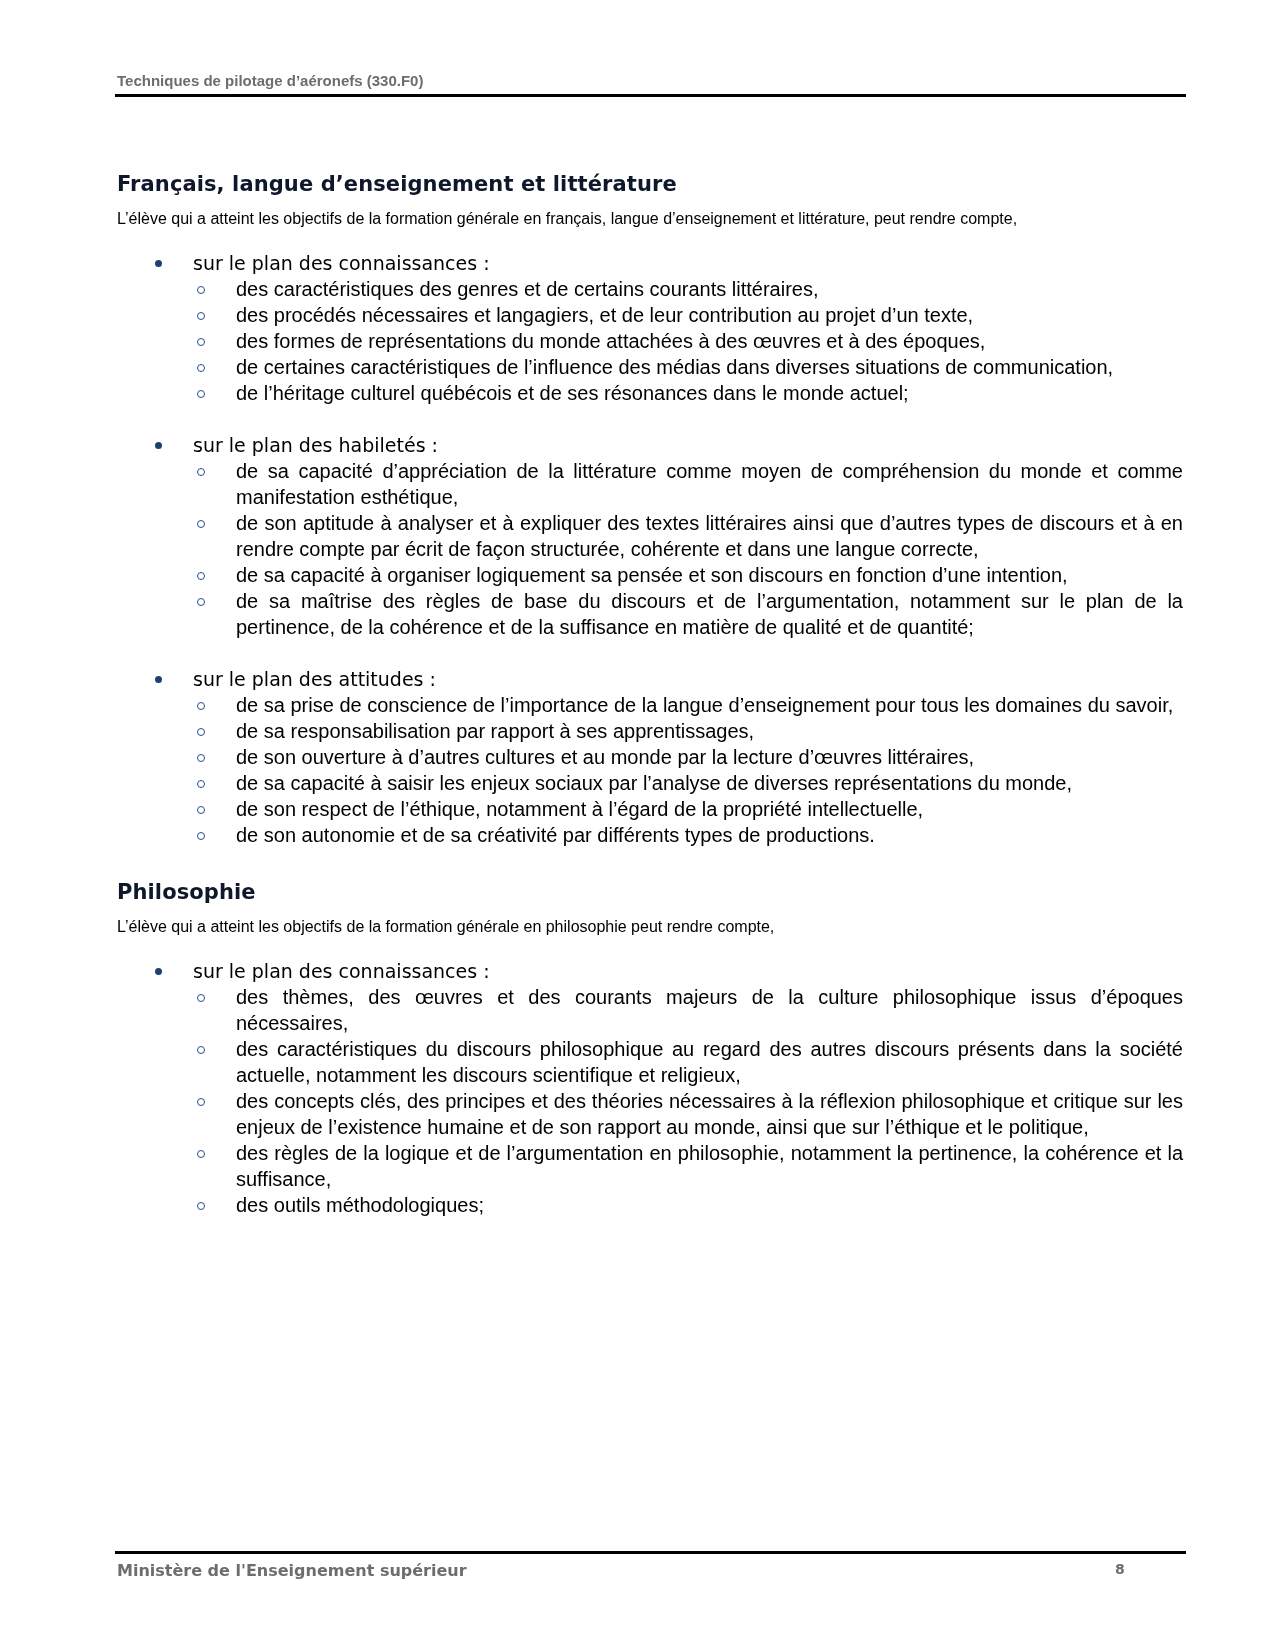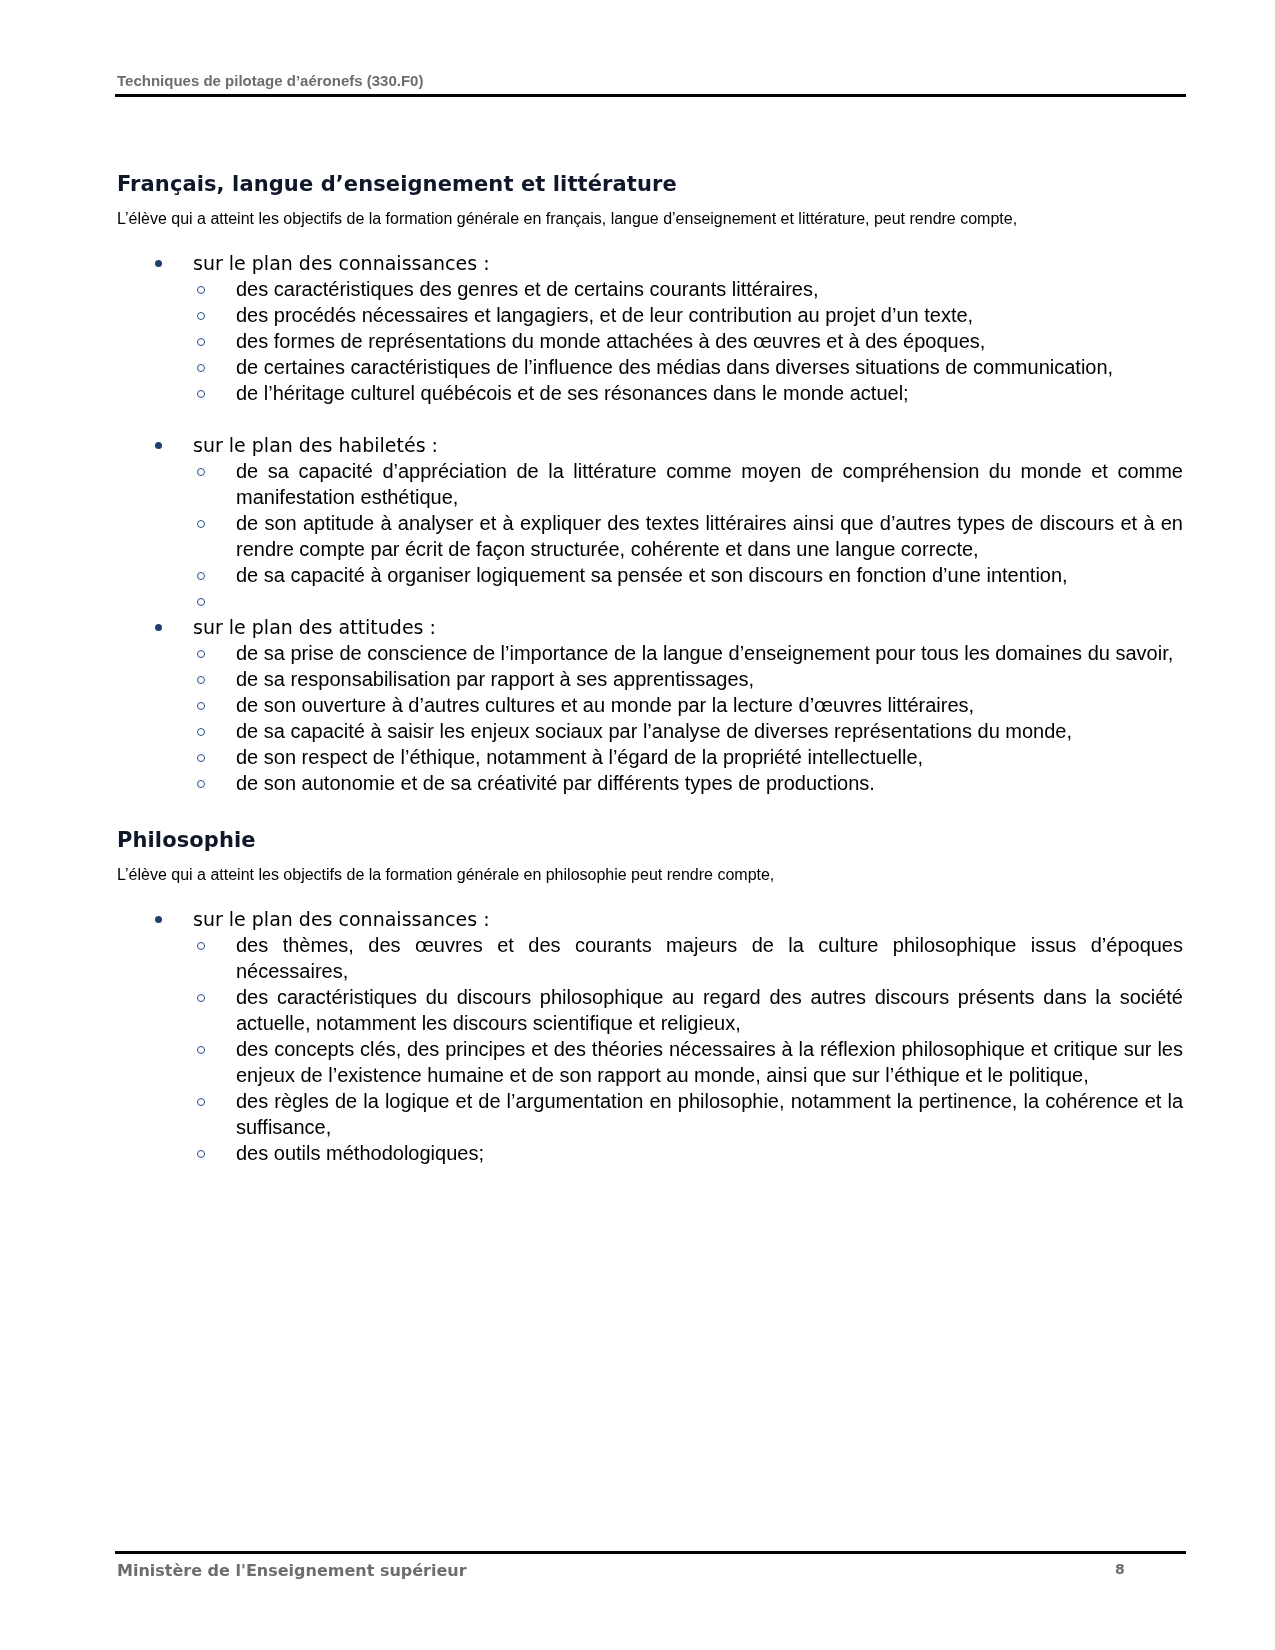--- a/index.html
+++ b/index.html
@@ -45,21 +45,21 @@
           <li class="item"><span class="item-bullet"></span><span>de l’héritage culturel québécois et de ses résonances dans le monde actuel;</span></li>
         </ul>
       </li>
       <li class="group">
         <span class="group-bullet"></span>
         <div class="group-label">sur le plan des habiletés :</div>
         <ul class="items">
           <li class="item"><span class="item-bullet"></span><span>de sa capacité d’appréciation de la littérature comme moyen de compréhension du monde et comme manifestation esthétique,</span></li>
           <li class="item"><span class="item-bullet"></span><span>de son aptitude à analyser et à expliquer des textes littéraires ainsi que d’autres types de discours et à en rendre compte par écrit de façon structurée, cohérente et dans une langue correcte,</span></li>
           <li class="item"><span class="item-bullet"></span><span>de sa capacité à organiser logiquement sa pensée et son discours en fonction d’une intention,</span></li>
-          <li class="item"><span class="item-bullet"></span></li>
+          <li class="item"><span class="item-bullet"></span><span>de sa maîtrise des règles de base du discours et de l’argumentation, notamment sur le plan de la pertinence, de la cohérence et de la suffisance en matière de qualité et de quantité;</span></li>
         </ul>
       </li>
       <li class="group">
         <span class="group-bullet"></span>
         <div class="group-label">sur le plan des attitudes :</div>
         <ul class="items">
           <li class="item"><span class="item-bullet"></span><span>de sa prise de conscience de l’importance de la langue d’enseignement pour tous les domaines du savoir,</span></li>
           <li class="item"><span class="item-bullet"></span><span>de sa responsabilisation par rapport à ses apprentissages,</span></li>
           <li class="item"><span class="item-bullet"></span><span>de son ouverture à d’autres cultures et au monde par la lecture d’œuvres littéraires,</span></li>
           <li class="item"><span class="item-bullet"></span><span>de sa capacité à saisir les enjeux sociaux par l’analyse de diverses représentations du monde,</span></li>

